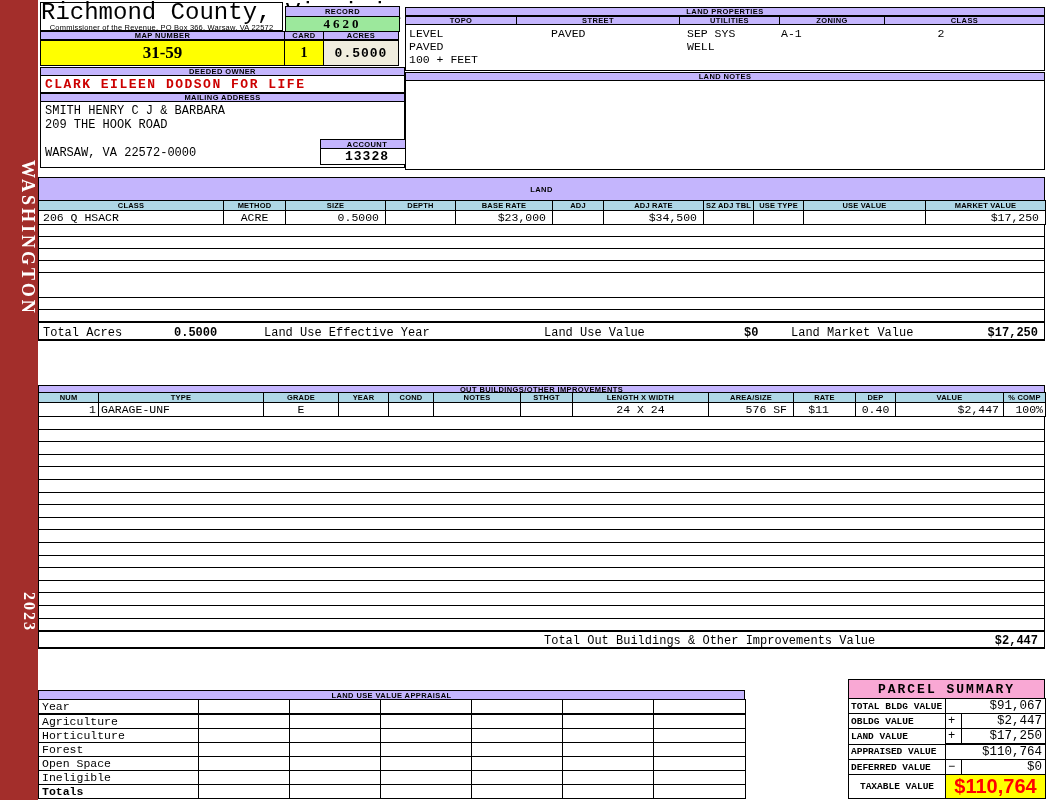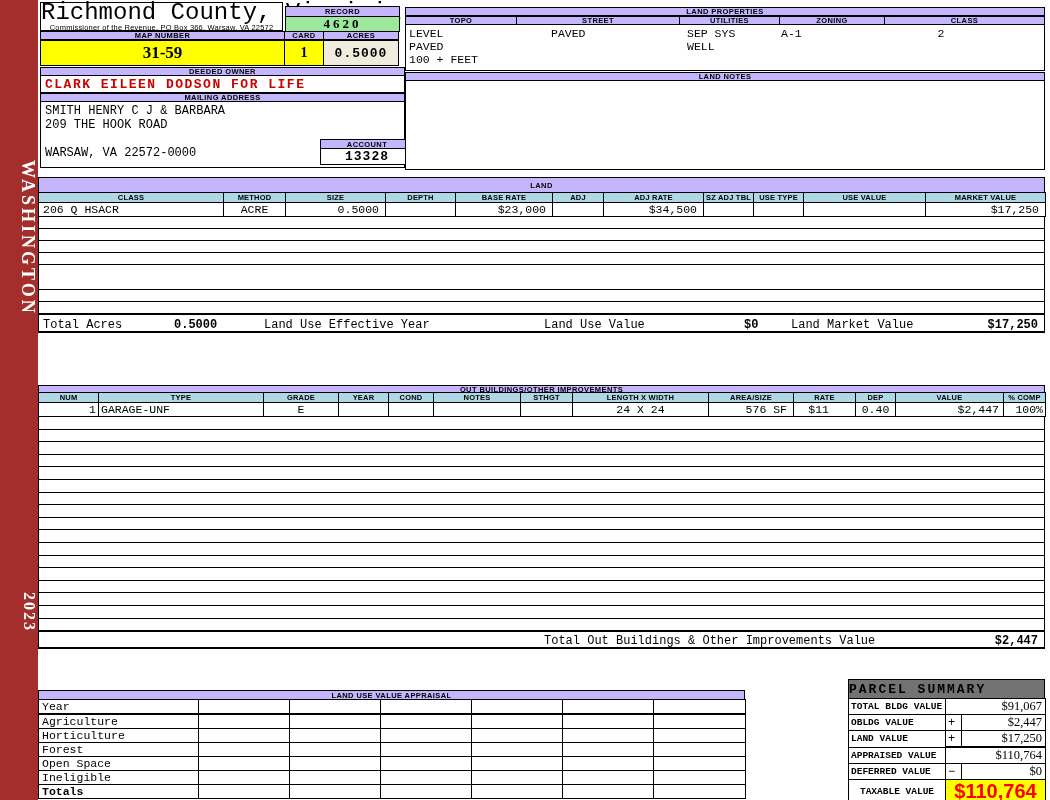--- a/index.html
+++ b/index.html
@@ -68,21 +68,21 @@
   
   table { border-collapse:collapse; table-layout:fixed; width:100%; }
   td, th { border:1px solid #000; padding:0; overflow:hidden; white-space:nowrap; font-weight:normal; }
   th.h { background:#AFD7E6; font:bold 7.5px "Liberation Sans",sans-serif; height:8px; letter-spacing:.2px; }
   td.d { font-family:"Liberation Mono",monospace; font-size:11.5px; height:13px; }
   .pl4 { padding-left:4px; } .pl12 { padding-left:2px; }
   .pr2 { padding-right:2px; } .pr6 { padding-right:6px; } .pr26 { padding-right:26px; }
   .tr { text-align:right; } .tc { text-align:center; }
 
   .land-sec { left:38px; top:177px; width:1007px; }
-  .sec-bar { height:16px; }
+  .sec-bar { height:24px; }
   .empty-rows-land { height:97px; border-left:1px solid #000; border-right:1px solid #000;
     background:repeating-linear-gradient(to bottom, transparent 0 11.1px, #000 11.1px 12.1px); }
   .land-total { position:relative; height:19px; border:1px solid #000; border-bottom-width:2px;
                 font-family:"Liberation Mono",monospace; font-size:12px; }
   .land-total span { position:absolute; top:3px; white-space:nowrap; }
   .b { font-weight:bold; }
 
   .ob-sec { left:38px; top:385px; width:1007px; }
   .empty-rows-ob { height:214px; border-left:1px solid #000; border-right:1px solid #000;
     background:repeating-linear-gradient(to bottom, transparent 0 11.6px, #000 11.6px 12.6px); }
@@ -91,27 +91,27 @@
   .ob-total .lbl { position:absolute; left:505px; top:2px; }
   .ob-total .val { position:absolute; right:6px; top:2px; font-weight:bold; }
 
   .ap-sec { left:38px; top:690px; width:707px; }
   .ap-sec .sec-bar { height:10px; }
   td.ap { font-family:"Liberation Mono",monospace; font-size:11.5px; height:13px; padding-left:3px; background:#fff; }
   tr.year-row td { border-bottom-width:2px; }
   tr.totals-row td { font-weight:bold; }
 
   .ps { left:848px; top:679px; width:197px; }
-  .ps-title { height:20px; background:#737373; border:1px solid #000; 
+  .ps-title { height:20px; background:#f9a8d4; border:1px solid #000; text-align:center;
               font-family:"Liberation Mono",monospace; font-weight:bold; font-size:13px;
               letter-spacing:2px; line-height:19px; }
   .ps table { margin-top:-1px; }
   td.ps-lbl { font-family:"Liberation Mono",monospace; font-weight:bold; font-size:9.5px; height:15px; padding-left:2px; }
   td.ps-op  { font-family:"Liberation Mono",monospace; font-size:12px; text-align:left; padding-left:2px; }
-  td.ps-val { font-family:Liberation Serif, serif; font-size:12.5px; text-align:right; padding-right:3px; }
+  td.ps-val { font-family:Liberation Mono, monospace; font-size:12.5px; text-align:right; padding-right:3px; }
   tr.sumrow td.ps-val { border-top:2px solid #000; }
   td.tax-lbl { font-family:"Liberation Mono",monospace; font-weight:bold; font-size:9.5px;
                text-align:center; white-space:normal; line-height:10px; height:23px; }
   td.tax-val { background:#FFFF00; color:#FF0000; font-family:"Liberation Sans",sans-serif;
                font-weight:bold; font-size:20px; text-align:center; height:23px; }
 </style>
 </head>
 <body>
 
 <div class="page">

